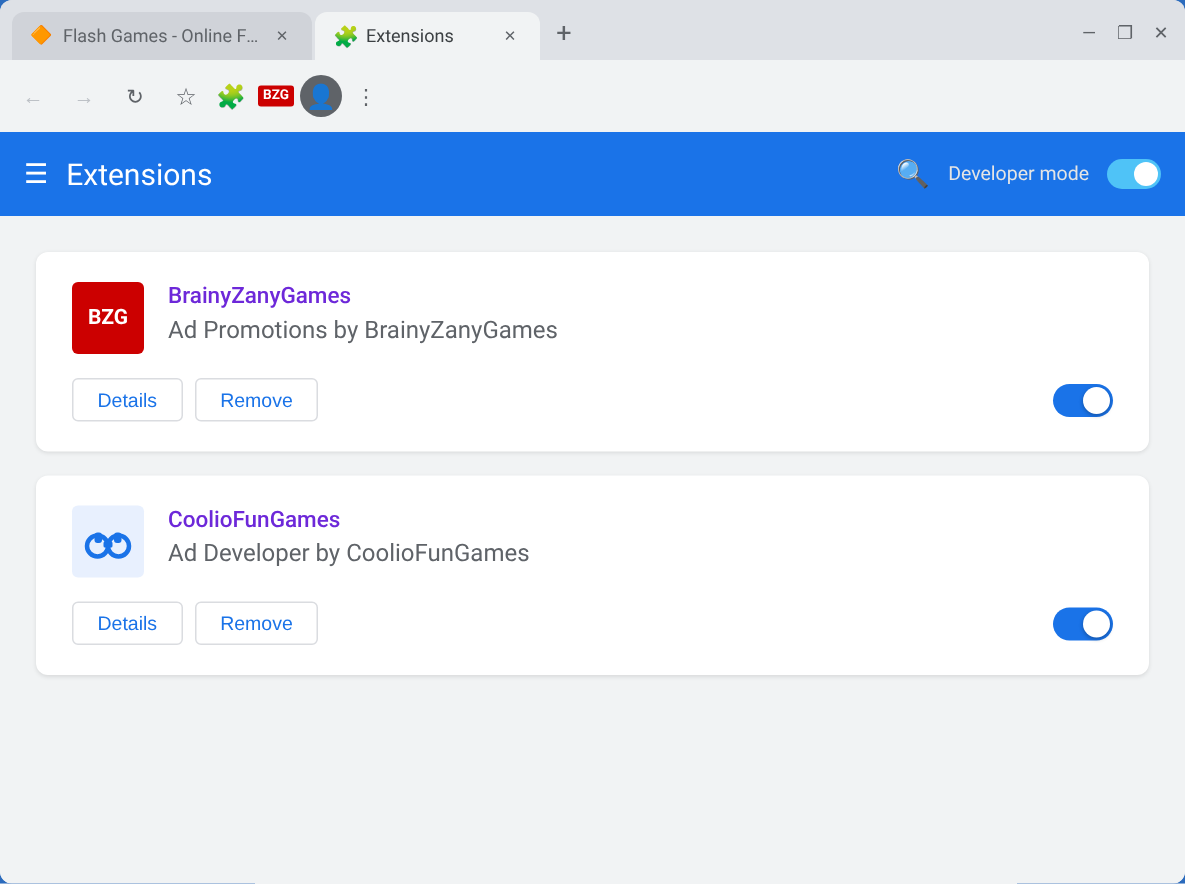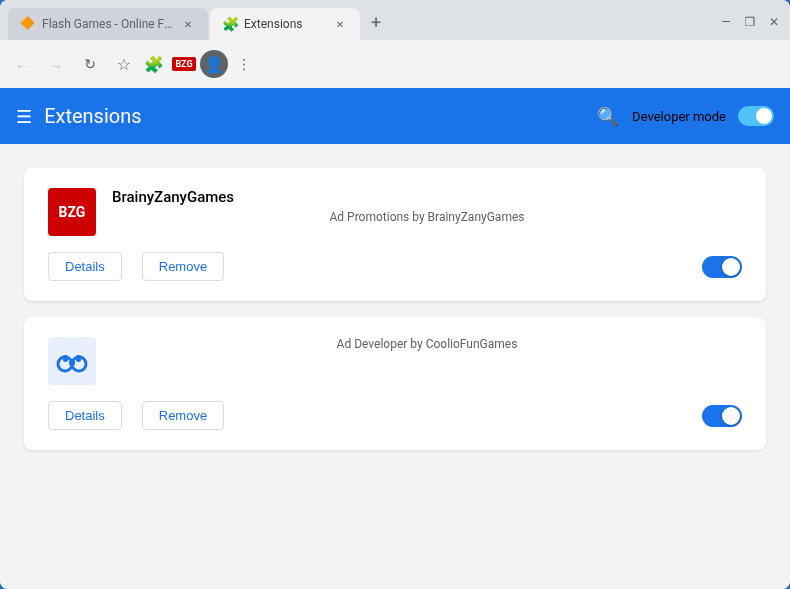--- a/index.html
+++ b/index.html
@@ -240,21 +240,21 @@
       gap: 12px;
     }
 
     .search-icon-btn {
       color: white;
       cursor: pointer;
       font-size: 18px;
     }
 
     .developer-mode-label {
-      color: #000000;
+      color: #e5e5e5;
       font-size: 13px;
     }
 
     .toggle-switch {
       width: 36px;
       height: 20px;
       background: #4fc3f7;
       border-radius: 10px;
       position: relative;
       cursor: pointer;
@@ -354,28 +354,27 @@
       font-size: 22px;
     }
 
     .extension-info {
       flex: 1;
     }
 
     .extension-name {
       font-size: 15px;
       font-weight: 500;
-      color: #000000;
+      color: #6d28d9;
       margin-bottom: 4px;
     }
 
     .extension-desc {
-      font-size: 12px;
-      color: #5f6368;
-      text-align: center;
+      font-size: 16px;
+      color: #5f6368;
     }
 
     .extension-toggle {
       width: 40px;
       height: 22px;
       background: #1a73e8;
       border-radius: 11px;
       position: relative;
       cursor: pointer;
       flex-shrink: 0;
@@ -393,21 +392,21 @@
     }
 
     .extension-card-footer {
       display: flex;
       align-items: center;
       justify-content: space-between;
     }
 
     .extension-card-btns {
       display: flex;
-      gap: 20px;
+      gap: 8px;
     }
 
     .ext-btn {
       padding: 6px 16px;
       border: 1px solid #dadce0;
       border-radius: 4px;
       background: white;
       font-size: 13px;
       color: #1a73e8;
       cursor: pointer;
@@ -573,20 +572,21 @@
 
             <svg width="32" height="28" viewBox="0 0 32 28" fill="#1a73e8">
               <circle cx="9" cy="17" r="7" fill="none" stroke="#1a73e8" stroke-width="3"></circle>
               <circle cx="23" cy="17" r="7" fill="none" stroke="#1a73e8" stroke-width="3"></circle>
               <rect x="13" y="14" width="6" height="4" fill="#1a73e8" rx="1"></rect>
               <rect x="7" y="8" width="5" height="7" fill="#1a73e8" rx="2"></rect>
               <rect x="20" y="8" width="5" height="7" fill="#1a73e8" rx="2"></rect>
             </svg>
           </div>
           <div class="extension-info">
+            <div class="extension-name">CoolioFunGames</div>
             <div class="extension-desc">Ad Developer by CoolioFunGames</div>
           </div>
         </div>
         <div class="extension-card-footer">
           <div class="extension-card-btns">
             <button class="ext-btn">Details</button>
             <button class="ext-btn">Remove</button>
           </div>
           <div class="extension-toggle">
             <div class="thumb"></div>

